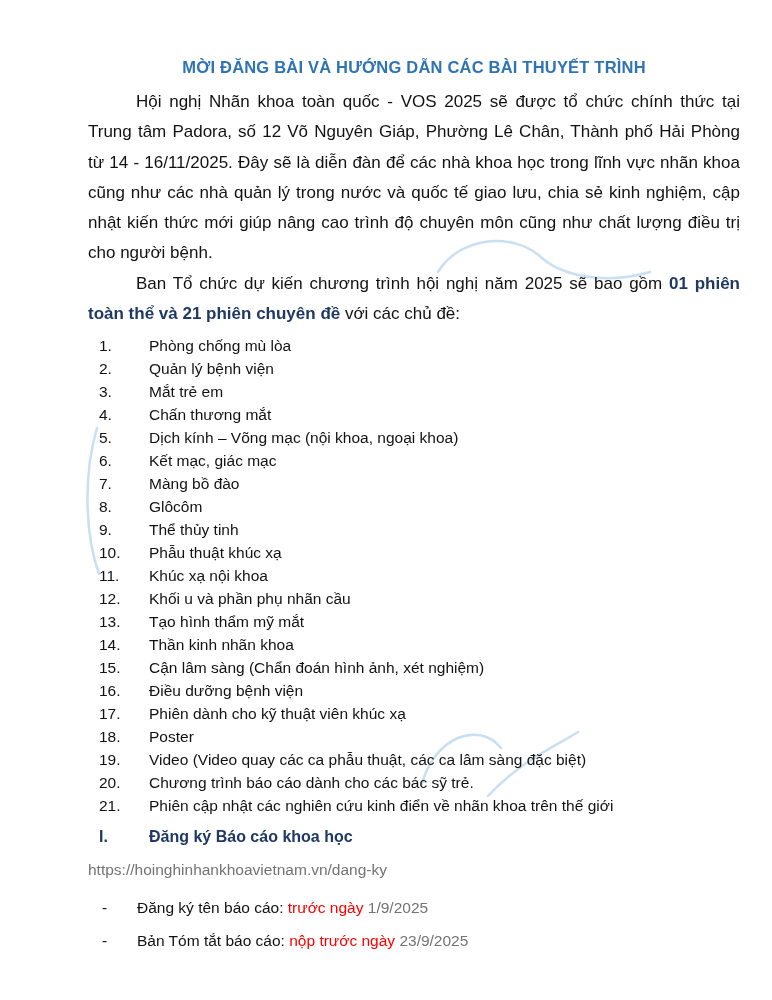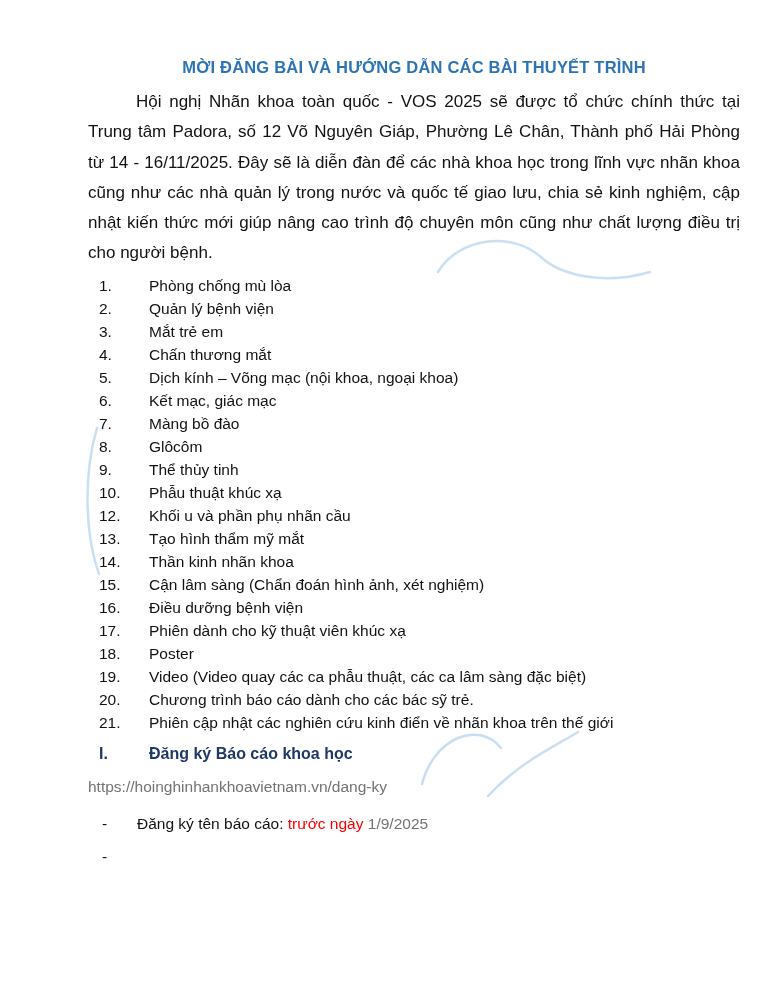--- a/index.html
+++ b/index.html
@@ -45,20 +45,21 @@
     <path d="M 488 796 C 520 762, 552 748, 578 732"></path>
   </g>
 </svg>
 
 <div class="content">
 
   <div class="title">MỜI ĐĂNG BÀI VÀ HƯỚNG DẪN CÁC BÀI THUYẾT TRÌNH</div>
 
   <p class="para">Hội nghị Nhãn khoa toàn quốc - VOS 2025 sẽ được tổ chức chính thức tại Trung tâm Padora, số 12 Võ Nguyên Giáp, Phường Lê Chân, Thành phố Hải Phòng từ 14 - 16/11/2025. Đây sẽ là diễn đàn để các nhà khoa học trong lĩnh vực nhãn khoa cũng như các nhà quản lý trong nước và quốc tế giao lưu, chia sẻ kinh nghiệm, cập nhật kiến thức mới giúp nâng cao trình độ chuyên môn cũng như chất lượng điều trị cho người bệnh.</p>
 
+  <p class="para"><span>Ban Tổ chức dự kiến chương trình hội nghị năm 2025 sẽ bao gồm </span><span class="navy">01 phiên toàn thể và 21 phiên chuyên đề</span><span> với các chủ đề:</span></p>
 
   <div class="topics" id="topics-list">
       <div class="topic-row">
         <span class="topic-num">1.</span>
         <span class="topic-label">Phòng chống mù lòa</span>
       </div>
       <div class="topic-row">
         <span class="topic-num">2.</span>
         <span class="topic-label">Quản lý bệnh viện</span>
       </div>
@@ -86,20 +87,24 @@
         <span class="topic-num">8.</span>
         <span class="topic-label">Glôcôm</span>
       </div>
       <div class="topic-row">
         <span class="topic-num">9.</span>
         <span class="topic-label">Thể thủy tinh</span>
       </div>
       <div class="topic-row">
         <span class="topic-num">10.</span>
         <span class="topic-label">Phẫu thuật khúc xạ</span>
+      </div>
+      <div class="topic-row">
+        <span class="topic-num">11.</span>
+        <span class="topic-label">Khúc xạ nội khoa</span>
       </div>
       <div class="topic-row">
         <span class="topic-num">12.</span>
         <span class="topic-label">Khối u và phần phụ nhãn cầu</span>
       </div>
       <div class="topic-row">
         <span class="topic-num">13.</span>
         <span class="topic-label">Tạo hình thẩm mỹ mắt</span>
       </div>
       <div class="topic-row">
@@ -144,16 +149,17 @@
 
   <p class="link-line"><a class="reg-link">https://hoinghinhankhoavietnam.vn/dang-ky</a></p>
 
   <div class="bullets" id="deadline-list">
       <div class="bullet-row">
         <span class="bullet-dash">-</span>
         <span class="bullet-text"><span>Đăng ký tên báo cáo: </span><span class="red">trước ngày </span><span class="red-bold">1/9/2025</span></span>
       </div>
       <div class="bullet-row">
         <span class="bullet-dash">-</span>
+        <span class="bullet-text"><span>Bản Tóm tắt báo cáo: </span><span class="red">nộp trước ngày </span><span class="red-bold">23/9/2025</span></span>
       </div>
     </div>
 
 </div>
 
 </body></html>

